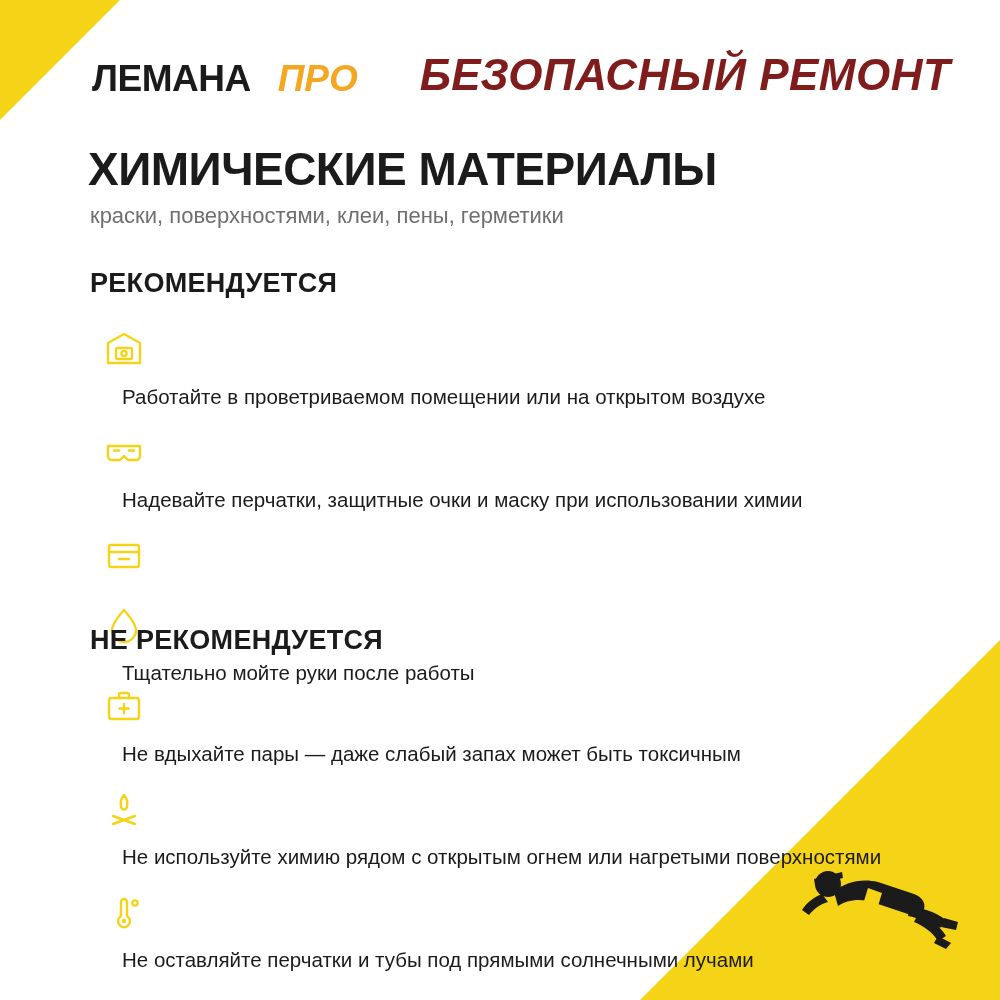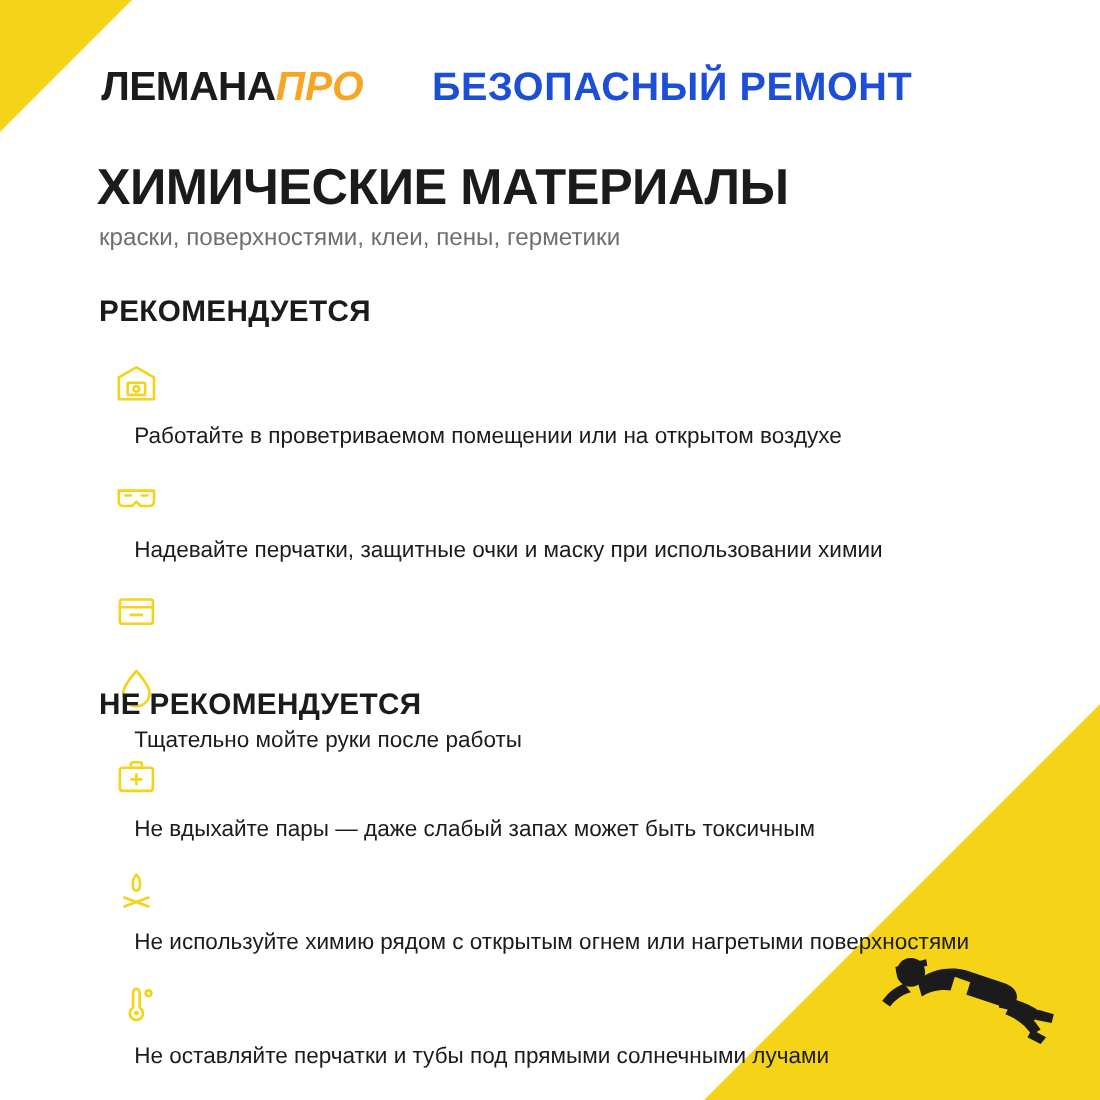--- a/index.html
+++ b/index.html
@@ -73,30 +73,31 @@
     font-size: 37px;
     font-weight: bold;
     letter-spacing: -0.5px;
     color: #1b1b1b;
     font-family: "Liberation Sans", sans-serif;
   }
   .logo-pro {
     font-size: 37px;
     font-weight: bold;
     color: #f5a623;
-    margin-left: 0;
+    margin-left: 27px;
     font-style: italic;
     letter-spacing: 0px;
   }
   .header-title {
-    font-size: 36px;
-    font-weight: bold;
-    color: #1d4ed8;
+    font-size: 44px;
+    font-weight: bold;
+    color: #7f1d1d;
     margin-left: 62px;
     letter-spacing: 0.5px;
+    font-style: italic;
   }
 
   
   .main-title {
     position: absolute;
     top: 142px;
     left: 88px;
     font-size: 46px;
     font-weight: bold;
     color: #1b1b1b;

